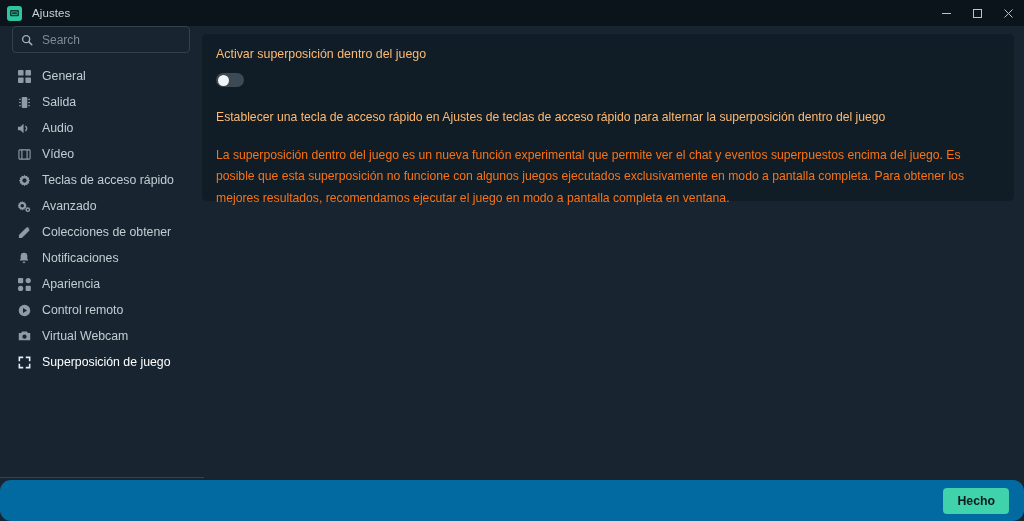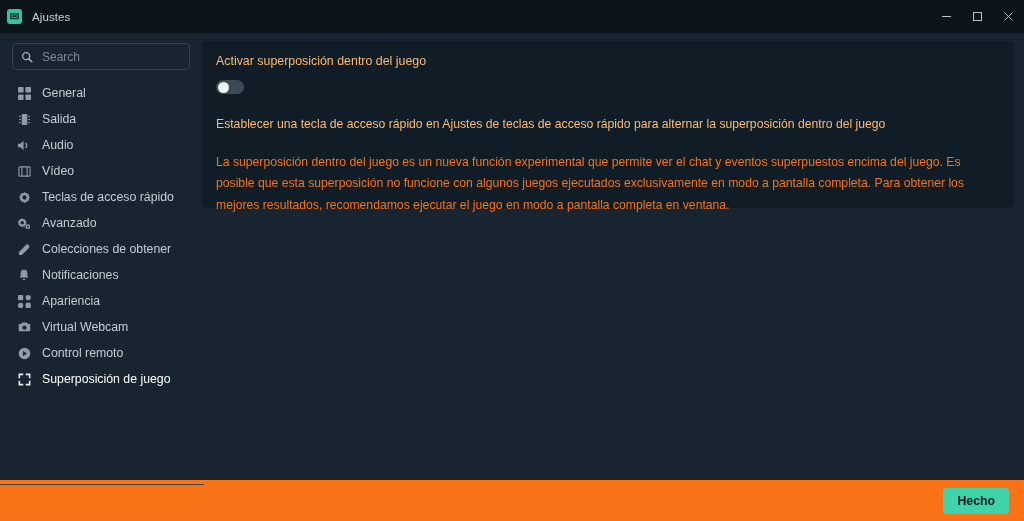--- a/index.html
+++ b/index.html
@@ -11,21 +11,21 @@
   }
   .window {
     position: relative;
     width: 1024px; height: 521px;
     background: #182530;
     display: flex; flex-direction: column;
   }
 
   
   .titlebar {
-    height: 33px;
+    height: 26px;
     background: #0b141b;
     display: flex; align-items: center;
     flex: none;
     padding-left: 7px;
   }
   .app-icon {
     width: 15px; height: 15px;
     border-radius: 3px;
     background: #2dc6a0;
     display: flex; align-items: center; justify-content: center;
@@ -55,21 +55,20 @@
     display: flex;
     position: relative;
     background: #182530;
   }
 
   
   .sidebar {
     width: 202px;
     flex: none;
     background: #182530;
-    padding-top: 10px;
     position: relative;
   }
   .search-wrap {
     margin: 0 12px 10px 12px;
     height: 27px;
     border: 1px solid #31414d;
     border-radius: 4px;
     background: #18242f;
     display: flex; align-items: center;
     padding: 0 8px;
@@ -152,23 +151,24 @@
     font-size: 12.2px;
     line-height: 1.76;
     color: #f97316;
     max-width: 772px;
   }
 
   
   .footer {
     height: 41px;
     flex: none;
-    background: #f97316;
+    background: #0369a1;
     display: flex; align-items: center; justify-content: flex-end;
     padding-right: 15px;
+    border-radius: 11px;
   }
   .done-btn {
     background: #3fd2ab;
     color: #0c1a20;
     border: none;
     border-radius: 4px;
     font-family: "Liberation Sans", sans-serif;
     font-size: 12.3px;
     font-weight: bold;
     padding: 6px 14px;
@@ -322,36 +322,36 @@
                 <circle cx="11" cy="2.8" r="2.8"></circle>
               <circle cx="2.8" cy="11.2" r="2.8"></circle>
                 <rect x="8.2" y="8.4" width="5.6" height="5.6" rx="1"></rect>
             </svg>
           </span>
           <span class="lbl">Apariencia</span>
         </div>
 
         <div class="nav-item">
           <span class="ico">
+            <svg width="13" height="13" viewBox="0 0 14 14" fill="currentColor">
+              <circle cx="7" cy="7" r="6.2"></circle>
+              <path d="M5.4 4.2l4.4 2.8-4.4 2.8z" fill="#182530"></path>
+            </svg>
+          </span>
+          <span class="lbl">Control remoto</span>
+        </div>
+
+        <div class="nav-item">
+          <span class="ico">
             <svg width="13" height="12" viewBox="0 0 14 13" fill="currentColor">
               <path d="M0.8 3.2h2.6l1-1.6h5.2l1 1.6h2.6v8H0.8z"></path>
               <circle cx="7" cy="7.2" r="2.3" fill="#182530"></circle>
             </svg>
           </span>
           <span class="lbl">Virtual Webcam</span>
-        </div>
-
-        <div class="nav-item">
-          <span class="ico">
-            <svg width="13" height="13" viewBox="0 0 14 14" fill="currentColor">
-              <circle cx="7" cy="7" r="6.2"></circle>
-              <path d="M5.4 4.2l4.4 2.8-4.4 2.8z" fill="#182530"></path>
-            </svg>
-          </span>
-          <span class="lbl">Control remoto</span>
         </div>
 
         <div class="nav-item active">
           <span class="ico">
             <svg width="13" height="13" viewBox="0 0 14 14" fill="currentColor">
               <path d="M0.6 0.6h5v1.7H2.3v3.3H0.6z"></path>
                 <path d="M13.4 0.6v5h-1.7V2.3H8.4V0.6z"></path>
               <path d="M0.6 13.4v-5h1.7v3.3h3.3v1.7z"></path>
                 <path d="M13.4 13.4h-5v-1.7h3.3V8.4h1.7z"></path>
             </svg>

